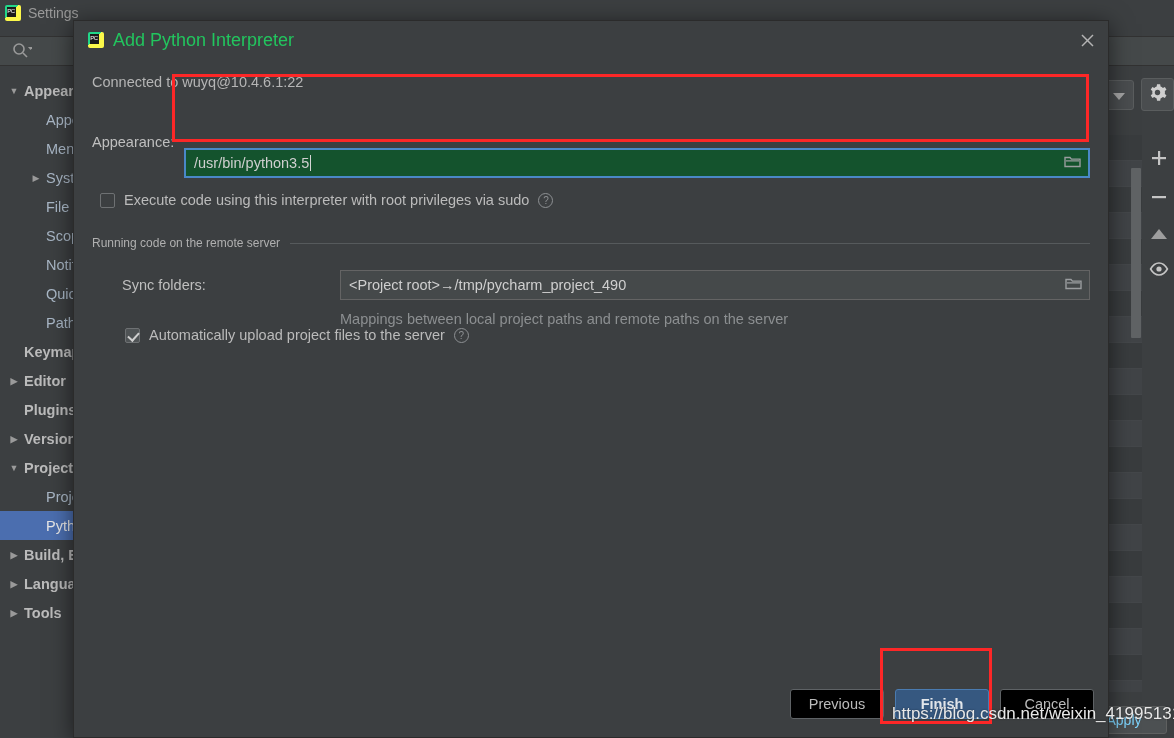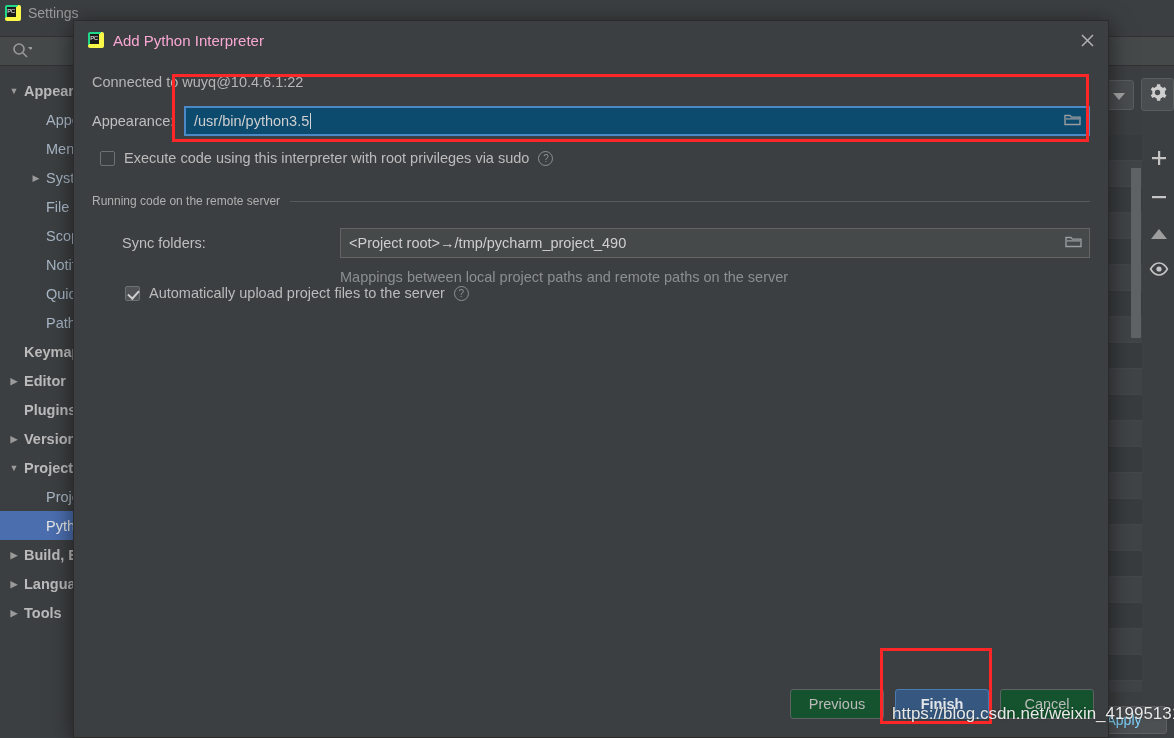--- a/index.html
+++ b/index.html
@@ -207,22 +207,22 @@
   }
   .dlg-titlebar {
     position: relative;
     height: 38px;
     display: flex;
     align-items: center;
     padding-left: 14px;
     background: #3c3f41;
   }
   .dlg-title-text {
-    color: #f9a8d4;
-    font-size: 15px;
+    color: #22c55e;
+    font-size: 18px;
     margin-left: 9px;
   }
   .dlg-close {
     position: absolute;
     right: 10px; top: 8px;
     width: 22px; height: 22px;
     color: #b4b4b4;
     font-size: 17px;
     display: flex; align-items: center; justify-content: center;
     line-height: 1;
@@ -254,21 +254,22 @@
     background: #45494a;
     border: 1px solid #646464;
     display: flex;
     align-items: center;
     padding: 0 30px 0 8px;
     color: #cfcfcf;
     font-size: 14.5px;
   }
   .textfield.focused {
     border: 2px solid #4a88c7;
-    background: #0c4a6e;
+    background: #14532d;
+    margin-top: 42px;
   }
   .caret {
     display: inline-block;
     width: 1px;
     height: 16px;
     background: #d5d5d5;
     margin-left: 1px;
     vertical-align: middle;
   }
   .folder-icon {
@@ -366,21 +367,21 @@
     right: 14px;
     bottom: 18px;
     display: flex;
     gap: 11px;
   }
   .dbtn {
     height: 30px;
     min-width: 94px;
     border: 1px solid #5e6265;
     border-radius: 3px;
-    background: #14532d;
+    background: #000000;
     color: #bbbbbb;
     font-size: 14.5px;
     display: flex; align-items: center; justify-content: center;
     padding: 0 14px;
   }
   .dbtn.primary {
     background: #365880;
     border-color: #4a7bb0;
     color: #e2e6ea;
     font-weight: bold;

